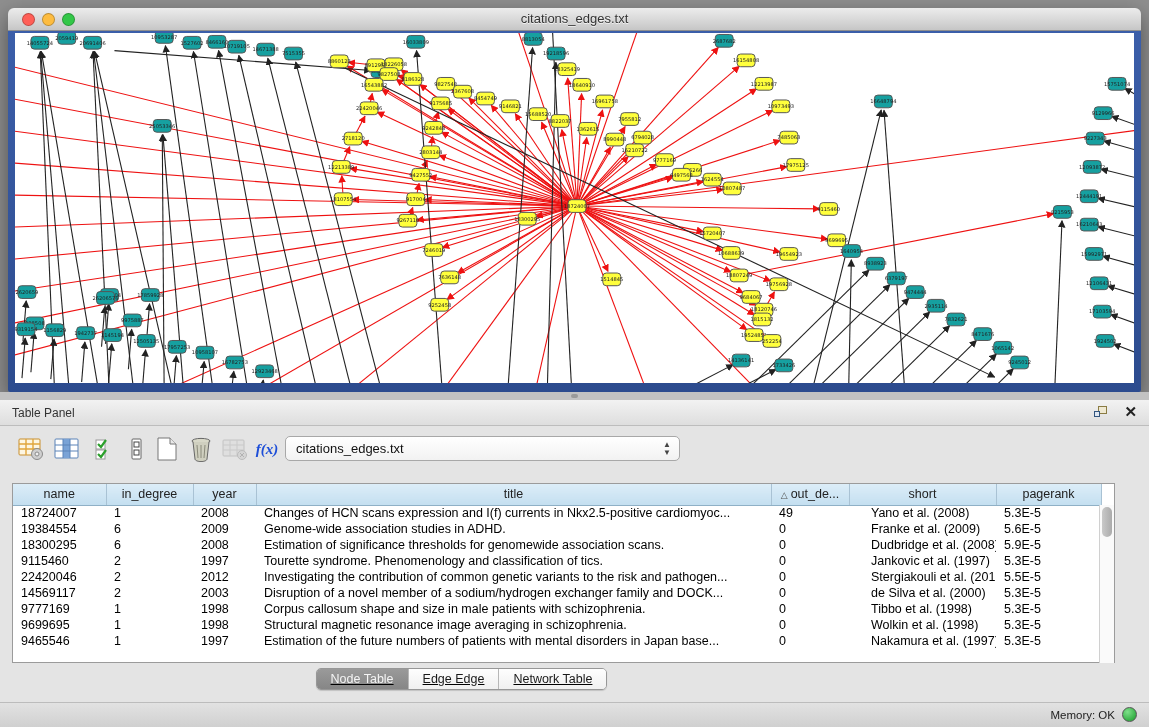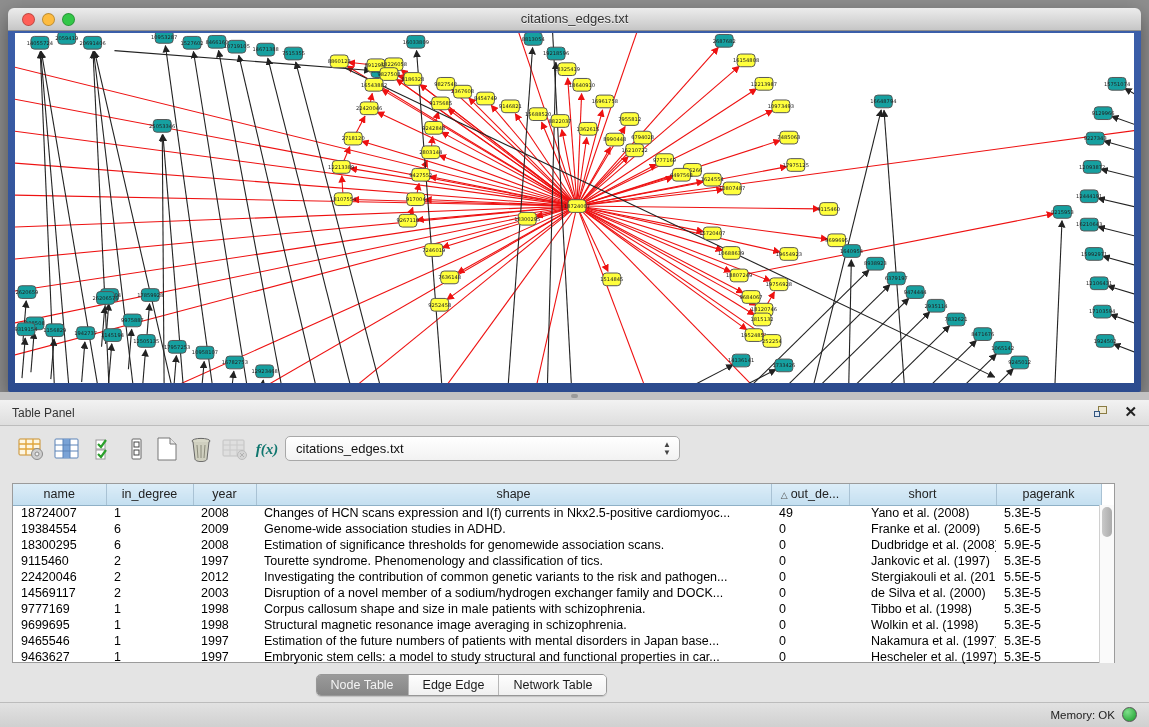--- a/index.html
+++ b/index.html
@@ -27,35 +27,35 @@
   .panel-header { height:26px; background:linear-gradient(#f2f2f2,#dedede); border-bottom:1px solid #bdbdbd; position:relative; }
   .panel-header .ph-title { position:absolute; left:12px; top:6px; font-size:12px; color:#333; }
   .ph-float { position:absolute; right:40px; top:6px; width:15px; height:14px; cursor:pointer; }
   .ph-float .sq1 { position:absolute; left:4px; top:0; width:9px; height:8px; border:1px solid #8a7b43; background:#efe9d2; }
   .ph-float .sq2 { position:absolute; left:0; top:5px; width:6px; height:6px; border:1px solid #33557e; background:#dfe7f2; }
   .ph-close { position:absolute; right:12px; top:4px; font-size:15px; font-weight:bold; color:#222; cursor:pointer; line-height:16px; }
 
   .toolbar { height:50px; position:relative; background:#e4e4e4; }
   .tb-icon { position:absolute; top:8px; width:30px; height:30px; display:flex; align-items:center; justify-content:center; cursor:pointer; }
   .tb-icon svg { display:block; }
-  .fx-label { font-family:"Liberation Serif", serif; font-style:italic; font-weight:bold; font-size:15px; color:#0f766e; }
+  .fx-label { font-family:"Liberation Serif", serif; font-style:italic; font-weight:bold; font-size:15px; color:#1d4ed8; }
   .tbl-select { position:absolute; left:285px; top:10px; width:395px; height:25px; background:linear-gradient(#fff,#f2f2f2);
                 border:1px solid #a8a8a8; border-radius:5px; font-size:13px; color:#111; line-height:23px; padding-left:10px; cursor:pointer; }
   .tbl-select .stepper { position:absolute; right:8px; top:4px; font-size:8px; color:#444; line-height:8px; text-align:center; }
 
   .grid-wrap { position:absolute; left:12px; top:83px; width:1103px; height:180px; background:#fff; border:1px solid #9b9b9b; }
   table.grid { border-collapse:collapse; table-layout:fixed; width:1088px; font-size:12.5px; color:#000; }
   table.grid th { height:21px; background:linear-gradient(#dcedf8,#c4dff0); border-right:1px solid #a9c2d4; border-bottom:1px solid #8fb0c6;
                   font-weight:normal; font-size:12.5px; color:#222; text-align:center; overflow:hidden; white-space:nowrap; }
   table.grid td { height:16px; padding:0 4px 0 8px; border:0; overflow:hidden; white-space:nowrap; text-overflow:clip; }
   .sort-tri { font-size:9px; color:#555; margin-right:3px; }
   .vscroll { position:absolute; right:0; top:21px; width:15px; height:158px; background:#fafafa; border-left:1px solid #d0d0d0; }
   .vscroll .thumb { position:absolute; left:2px; top:2px; width:10px; height:30px; background:linear-gradient(90deg,#c9c9c9,#ababab); border-radius:6px; }
 
-  .tabs-bar { position:absolute; left:0; top:268px; width:923px; height:34px; display:flex; align-items:center; justify-content:center; }
+  .tabs-bar { position:absolute; left:0; top:268px; width:923px; height:34px; display:flex; align-items:flex-start; justify-content:center;text-decoration:underline; }
   .seg { display:flex; border:1px solid #979797; border-radius:5px; overflow:hidden; height:22px;
          box-shadow:0 1px 1px rgba(0,0,0,.15); }
   .seg-btn { padding:0 14px; font-size:12.5px; line-height:21px; background:linear-gradient(#fefefe,#f0f0f0); color:#1a1a1a;
              border-right:1px solid #b7b7b7; cursor:pointer; }
   .seg-btn:last-child { border-right:0; }
   .seg-btn.sel { background:linear-gradient(#9a9a9a,#868686); color:#f4f4f4; }
 
   .status-bar { position:absolute; left:0; top:302px; width:1149px; height:25px; background:linear-gradient(#e2e2e2,#d0d0d0);
                 border-top:1px solid #bcbcbc; }
   .mem { position:absolute; right:34px; top:6px; font-size:11.5px; color:#222; }
@@ -763,21 +763,21 @@
     </div>
   </div>
 
   <div class="grid-wrap">
     <table class="grid">
       <thead>
           <tr id="grid-head">
             <th style="width: 93px;">name</th>
             <th style="width: 87px;">in_degree</th>
             <th style="width: 63px;">year</th>
-            <th style="width: 515px;">shape</th>
+            <th style="width: 515px;">title</th>
             <th style="width: 78px;"><span class="sort-tri">△</span>out_de...</th>
             <th style="width: 147px;">short</th>
             <th style="width: 105px;">pagerank</th>
           </tr>
         </thead>
       <tbody id="grid-body">
           <tr>
             <td style="width: 93px;">18724007</td>
             <td style="width: 87px;">1</td>
             <td style="width: 63px;">2008</td>
@@ -851,29 +851,20 @@
           </tr>
           <tr>
             <td style="width: 93px;">9465546</td>
             <td style="width: 87px;">1</td>
             <td style="width: 63px;">1997</td>
             <td style="width: 515px;">Estimation of the future numbers of patients with mental disorders in Japan base...</td>
             <td style="width: 78px;">0</td>
             <td style="width: 147px; padding-left: 22px;">Nakamura et al. (1997)</td>
             <td style="width: 105px;">5.3E-5</td>
           </tr>
-          <tr>
-            <td style="width: 93px;">9463627</td>
-            <td style="width: 87px;">1</td>
-            <td style="width: 63px;">1997</td>
-            <td style="width: 515px;">Embryonic stem cells: a model to study structural and functional properties in car...</td>
-            <td style="width: 78px;">0</td>
-            <td style="width: 147px; padding-left: 22px;">Hescheler et al. (1997)</td>
-            <td style="width: 105px;">5.3E-5</td>
-          </tr>
         </tbody>
     </table>
     <div class="vscroll">
         <div class="thumb"></div>
       </div>
   </div>
 
   <div class="tabs-bar">
     <div class="seg" id="tab-seg">
         <div class="seg-btn sel">Node Table</div>

